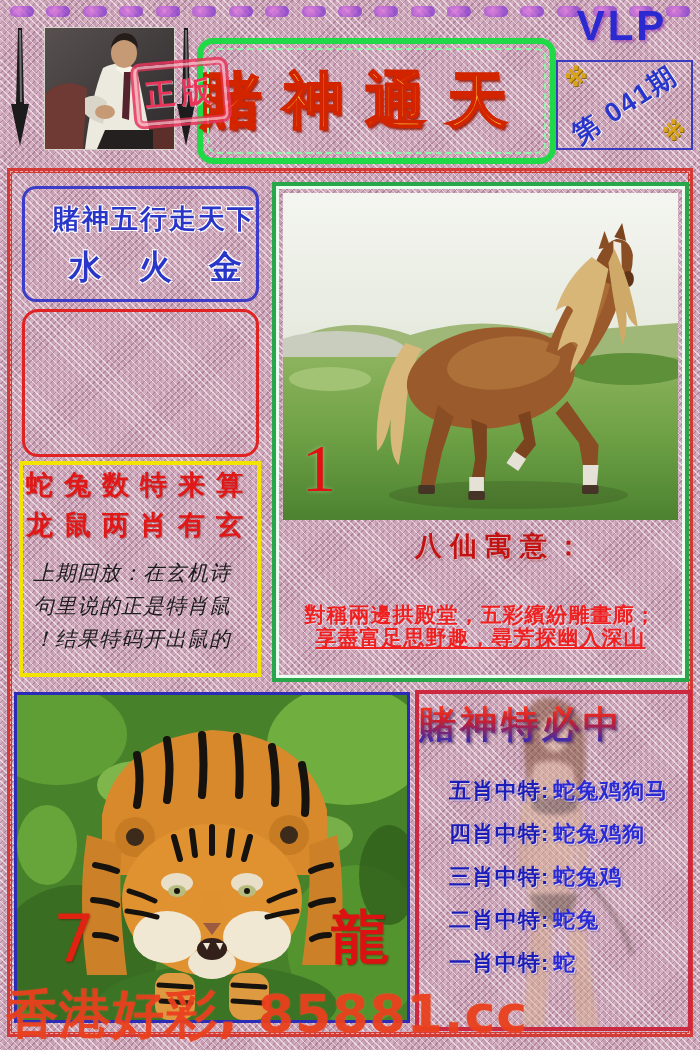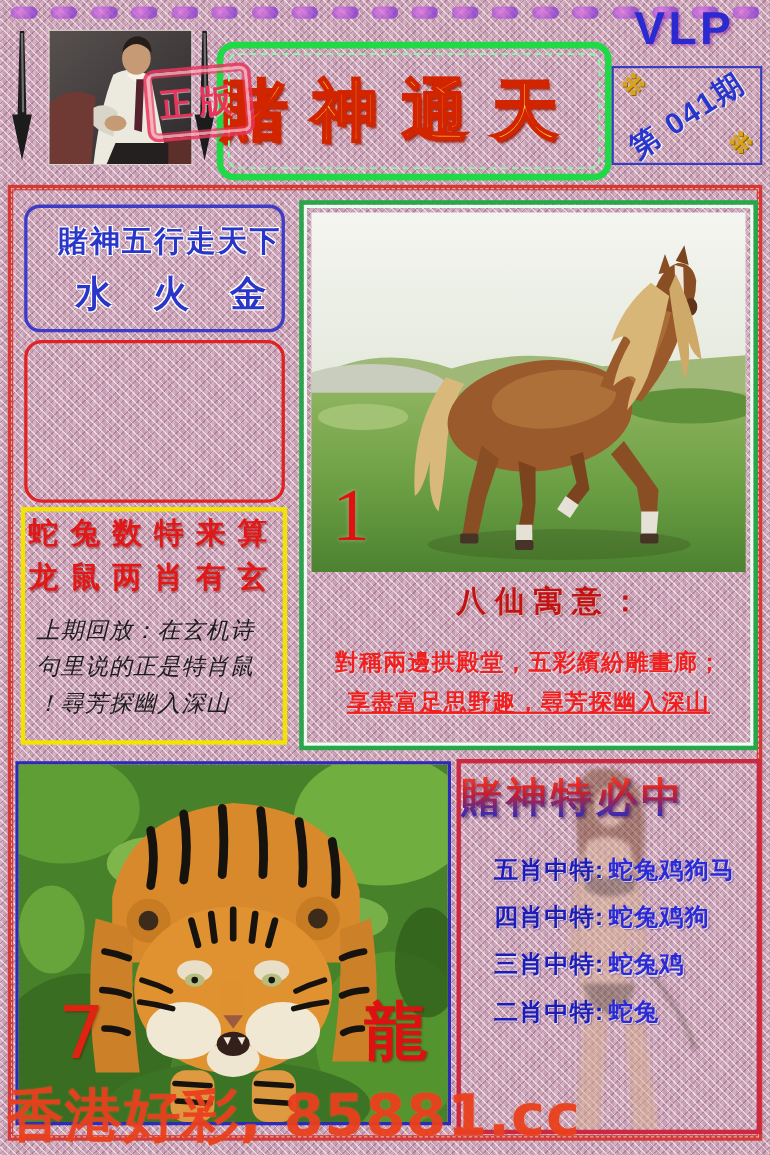--- a/index.html
+++ b/index.html
@@ -70,21 +70,21 @@
   .horse-photo{position:absolute;left:7px;top:7px;width:395px;height:327px;}
   .horse-photo svg{display:block;width:100%;height:100%;}
   .horse-number{position:absolute;left:26px;top:248px;font-family:"Liberation Serif","DejaVu Serif",serif;
     font-size:68px;color:#e01111;line-height:1;text-shadow:0 0 4px rgba(255,255,255,.35);}
   .caption-title{position:absolute;left:0;right:0;top:342px;text-align:center;
     font-family:"Liberation Serif","DejaVu Serif",serif;font-weight:bold;font-size:27px;
     color:#c31212;letter-spacing:8px;text-shadow:1px 1px 1px rgba(255,255,255,.5),2px 2px 2px rgba(120,0,0,.35);margin-left:44px;}
   .verse{position:absolute;left:0;right:0;text-align:center;color:#ee2020;font-weight:bold;
     font-size:21px;letter-spacing:1px;font-family:"Liberation Serif","DejaVu Serif",serif;
     text-shadow:1px 1px 0 rgba(255,255,255,.4);}
-  .verse.l1{top:402px;}
+  .verse.l1{top:415px;}
   .verse.l2{top:438px;text-decoration:underline;}
   
   .tiger-panel{left:14px;top:692px;width:390px;height:325px;border:3px solid #2b2bb8;}
   .tiger-photo{position:absolute;inset:0;}
   .tiger-photo svg{display:block;width:100%;height:100%;}
   .tiger-number{position:absolute;left:36px;top:212px;font-size:66px;color:#e02211;line-height:1;
     font-family:"DejaVu Sans","Liberation Sans",sans-serif;text-shadow:1px 1px 2px rgba(80,0,0,.4);}
   .tiger-zodiac{position:absolute;right:18px;top:214px;font-size:58px;font-weight:bold;color:#dd1111;
     line-height:1;font-family:"Liberation Serif","DejaVu Serif",serif;text-shadow:1px 1px 2px rgba(80,0,0,.4);}
   
@@ -189,21 +189,21 @@
   <div class="abs empty-red-box"></div>
 
   <div class="abs hint-box">
     <div class="hint-red">
       <div>蛇兔数特来算</div>
       <div>龙鼠两肖有玄</div>
     </div>
     <div class="hint-black">
       <div>上期回放：在玄机诗</div>
       <div>句里说的正是特肖鼠</div>
-      <div>！尋芳探幽入深山</div>
+      <div>！结果特码开出鼠的</div>
     </div>
   </div>
 
   <div class="abs horse-panel">
     <div class="horse-photo">
       <svg viewBox="0 0 403 327" preserveAspectRatio="none">
         <defs>
           <linearGradient id="sky" x1="0" y1="0" x2="0" y2="1">
               <stop offset="0" stop-color="#f4f5f0"></stop>
               <stop offset="1" stop-color="#e3e8db"></stop>
@@ -353,18 +353,21 @@
       </div>
       <div class="pred-row">
         <span class="pred-label">四肖中特:</span><span class="pred-value">蛇兔鸡狗</span>
       </div>
       <div class="pred-row">
         <span class="pred-label">三肖中特:</span><span class="pred-value">蛇兔鸡</span>
       </div>
       <div class="pred-row">
         <span class="pred-label">二肖中特:</span><span class="pred-value">蛇兔</span>
       </div>
+      <div class="pred-row">
+        <span class="pred-label">一肖中特:</span><span class="pred-value">蛇</span>
+      </div>
     </div>
   </div>
 
   <div class="abs footer-mark">香港好彩, 85881.cc</div>
 
 </div>
 
 </body></html>

